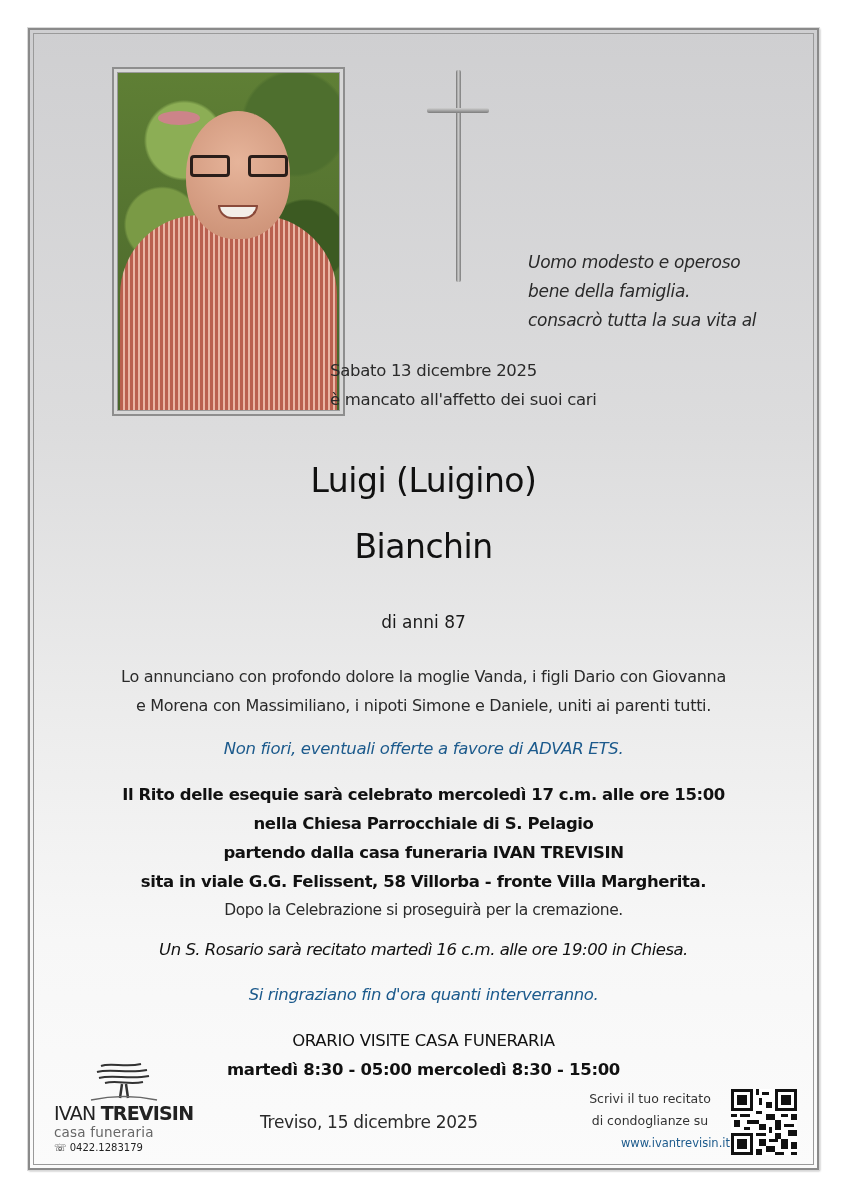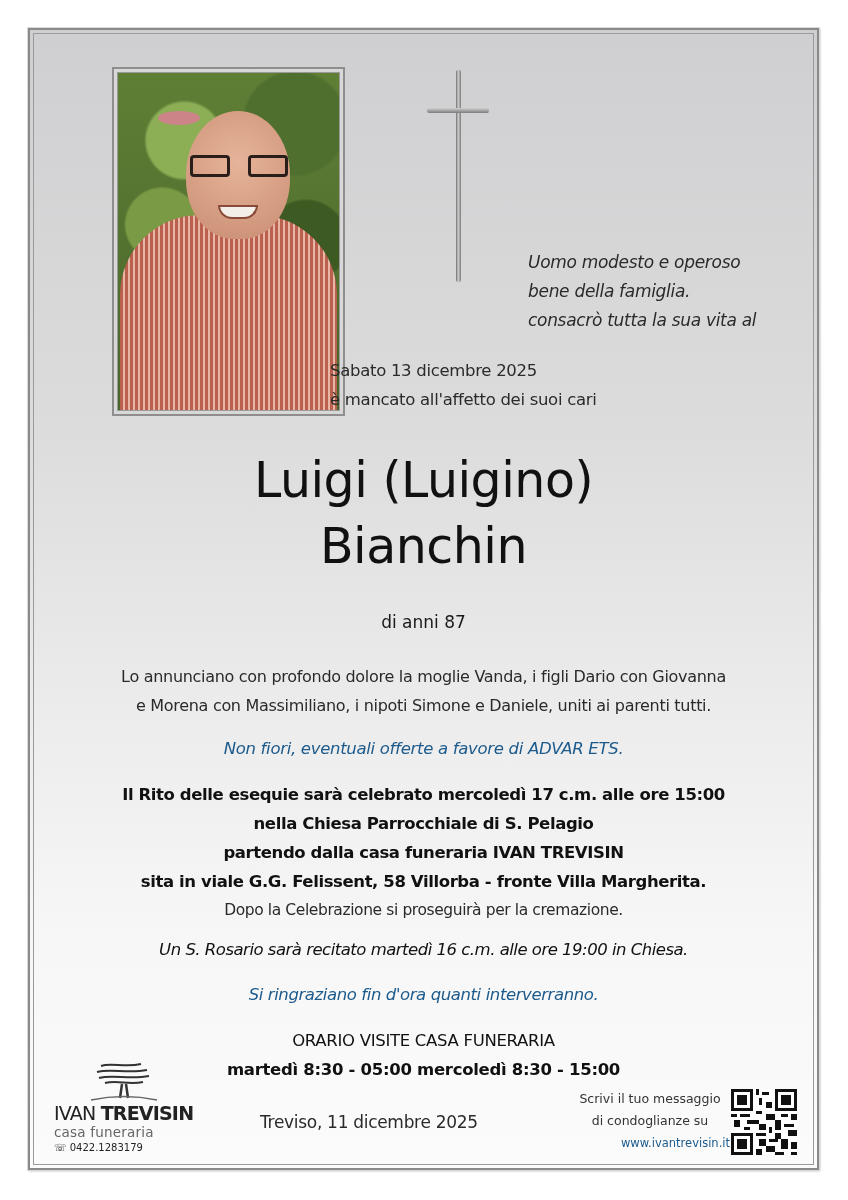--- a/index.html
+++ b/index.html
@@ -56,21 +56,21 @@
     position:absolute; left:498px; top:178px; width:280px;
     font-family:"DejaVu Sans", sans-serif; font-style:italic; font-weight:300;
     font-size:17px; line-height:29px; color:#2a2a2a; letter-spacing:-0.3px;margin-top:40px;
   }
   .death {
     position:absolute; left:300px; top:326px; width:440px; text-align:left;
     font-size:16.5px; line-height:29px; color:#2a2a2a; letter-spacing:-0.3px;
   }
   .name {
     position:absolute; left:0; right:0; top:418px; text-align:center;
-    font-family:"DejaVu Sans", sans-serif; font-size:49px; line-height:66px; color:#111; letter-spacing:-0.5px;
+    font-family:"DejaVu Sans", sans-serif; font-size:33px; line-height:66px; color:#111; letter-spacing:-0.5px;
   }
   .age { position:absolute; left:0; right:0; top:582px; text-align:center; font-size:17px; color:#1a1a1a; }
   .announce {
     position:absolute; left:20px; right:20px; top:632px; text-align:center;
     font-size:16px; line-height:29px; color:#2a2a2a; letter-spacing:-0.3px;
   }
   .flowers-note {
     position:absolute; left:0; right:0; top:709px; text-align:center;
     font-size:16.5px; font-style:italic; color:#1c5a8c; letter-spacing:-0.3px;
   }
@@ -180,24 +180,24 @@
       <path d="M10 18 C24 14, 40 20, 60 16" stroke="#333" stroke-width="2" fill="none"></path>
       <path d="M16 23 C28 20, 40 25, 54 22" stroke="#333" stroke-width="2" fill="none"></path>
       <path d="M33 24 L31 38 M37 24 L39 38" stroke="#333" stroke-width="2.5" fill="none"></path>
       <path d="M2 40 Q35 33 68 40" stroke="#666" stroke-width="1.5" fill="none"></path>
     </svg>
     <div class="brand"><span>IVAN </span><b>TREVISIN</b></div>
     <div class="sub">casa funeraria</div>
     <div class="phone"><span>☏ </span><span>0422.1283179</span></div>
   </div>
 
-  <div class="place-date">Treviso, 11 dicembre 2025</div>
+  <div class="place-date">Treviso, 15 dicembre 2025</div>
 
   <div class="condolences">
-    <div>Scrivi il tuo messaggio</div>
+    <div>Scrivi il tuo recitato</div>
     <div>di condoglianze su</div>
     <div class="url">www.ivantrevisin.it</div>
   </div>
 
   <svg class="qr" viewBox="0 0 21 21" shape-rendering="crispEdges">
     <rect width="21" height="21" fill="#fff"></rect>
     <g fill="#111">
       <rect x="0" y="0" width="7" height="7"></rect>
         <rect x="1" y="1" width="5" height="5" fill="#fff"></rect>
         <rect x="2" y="2" width="3" height="3"></rect>

